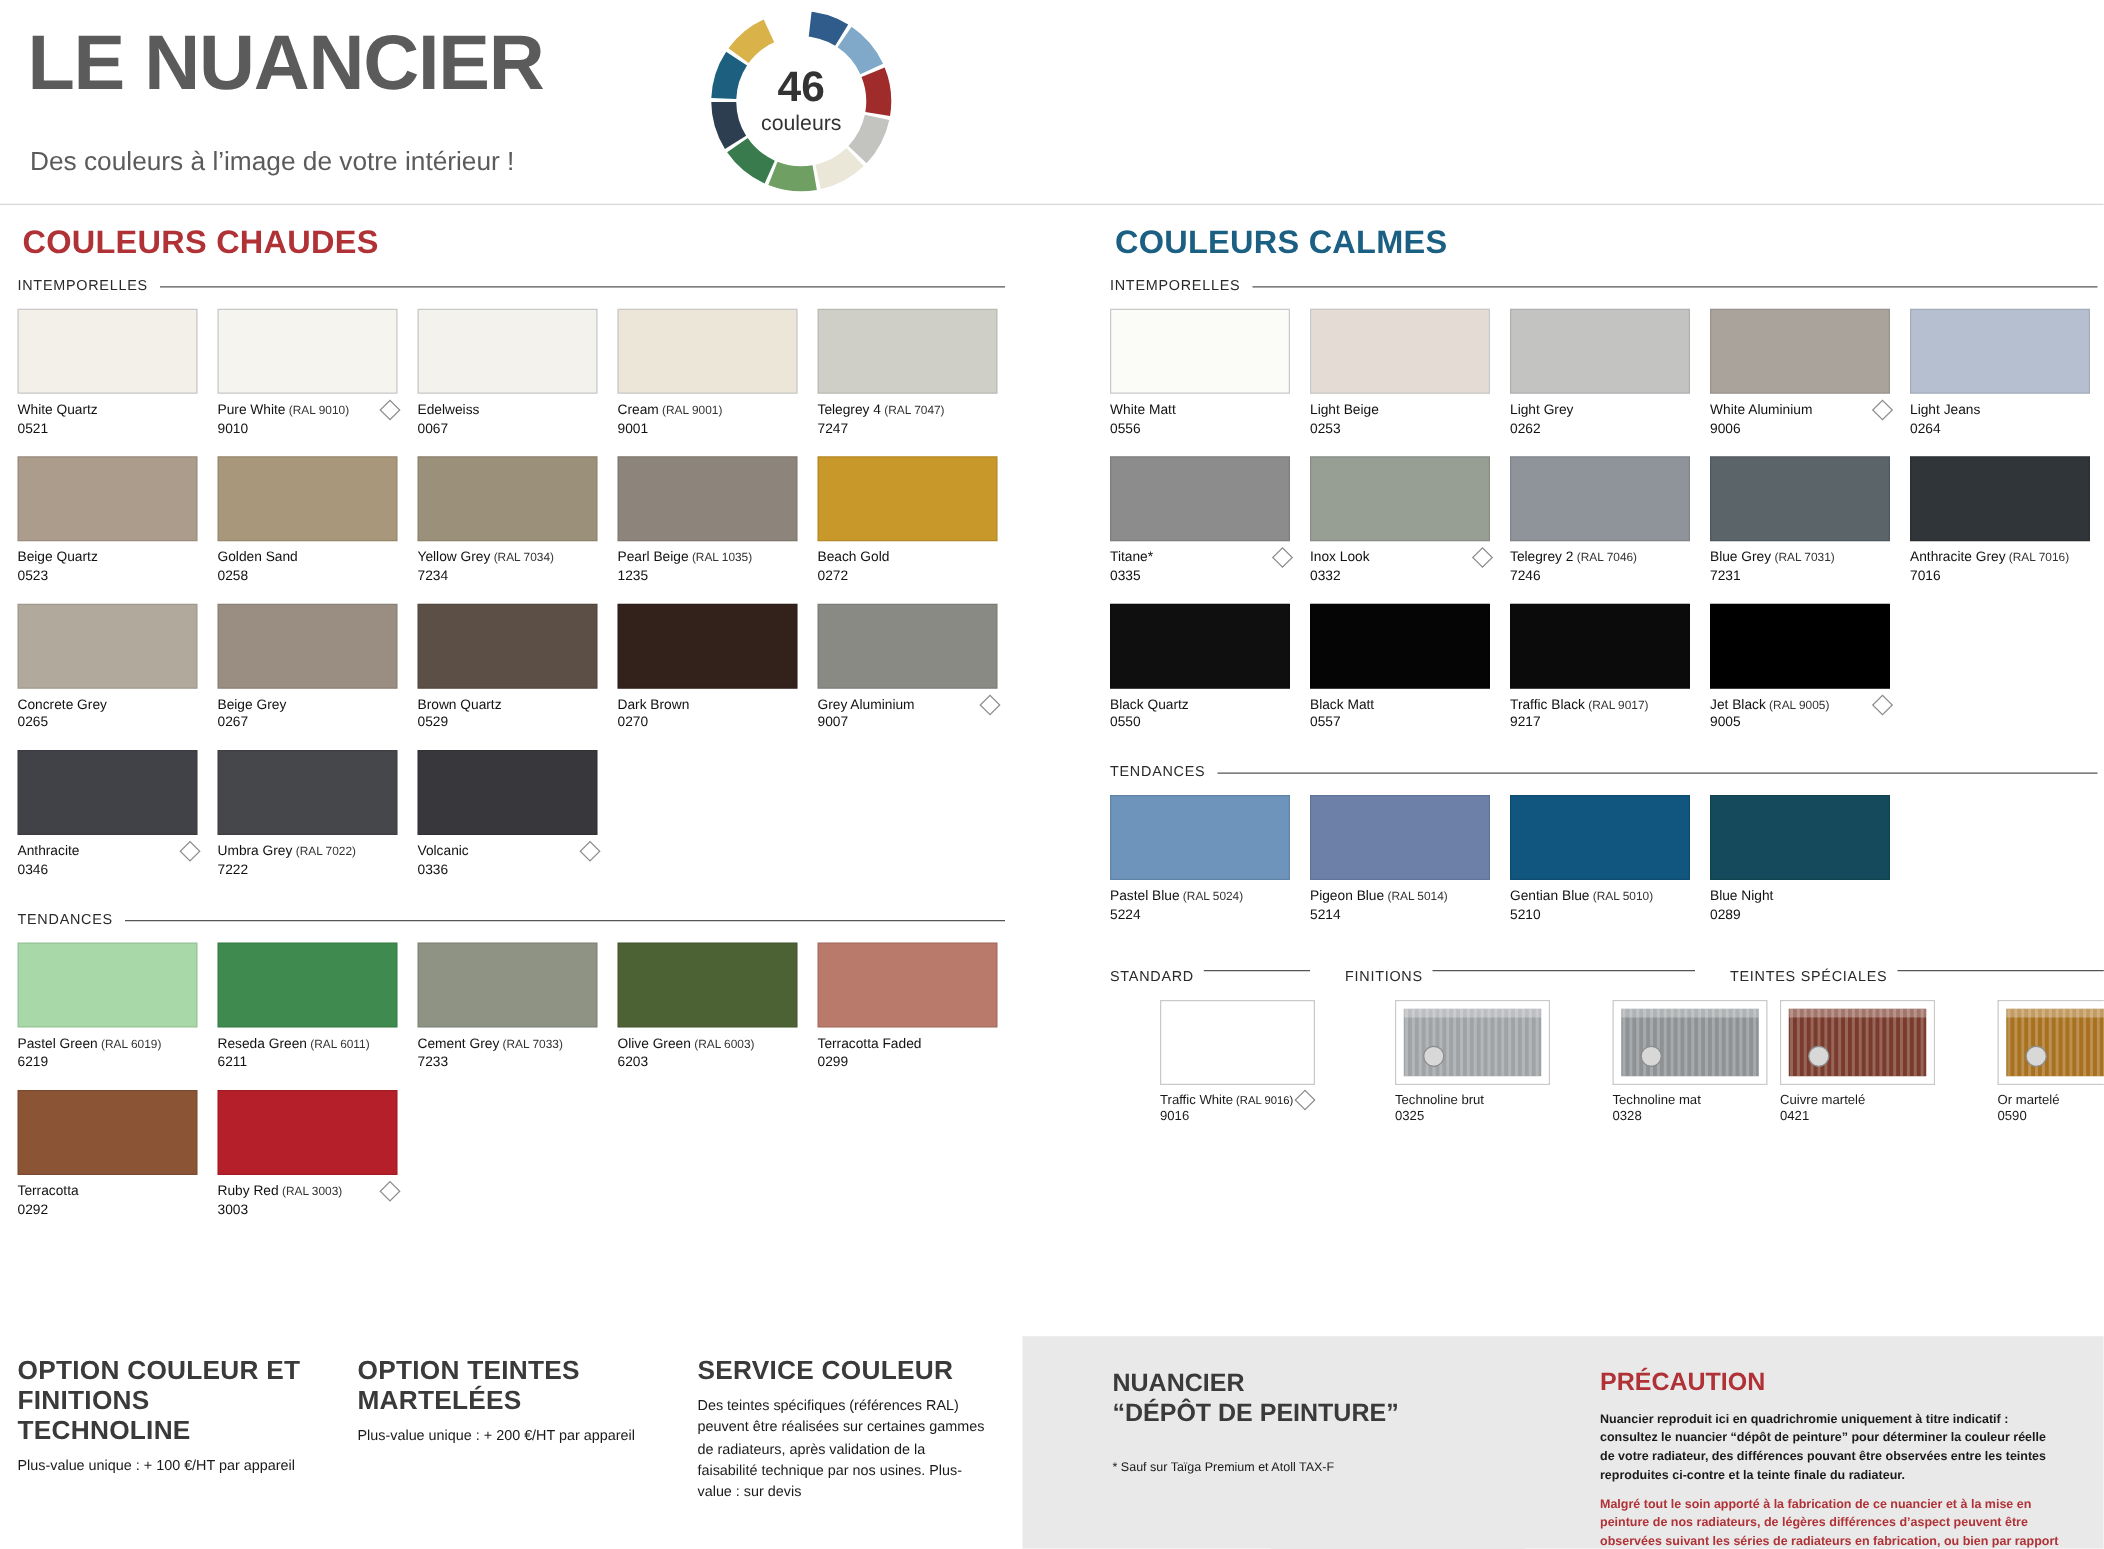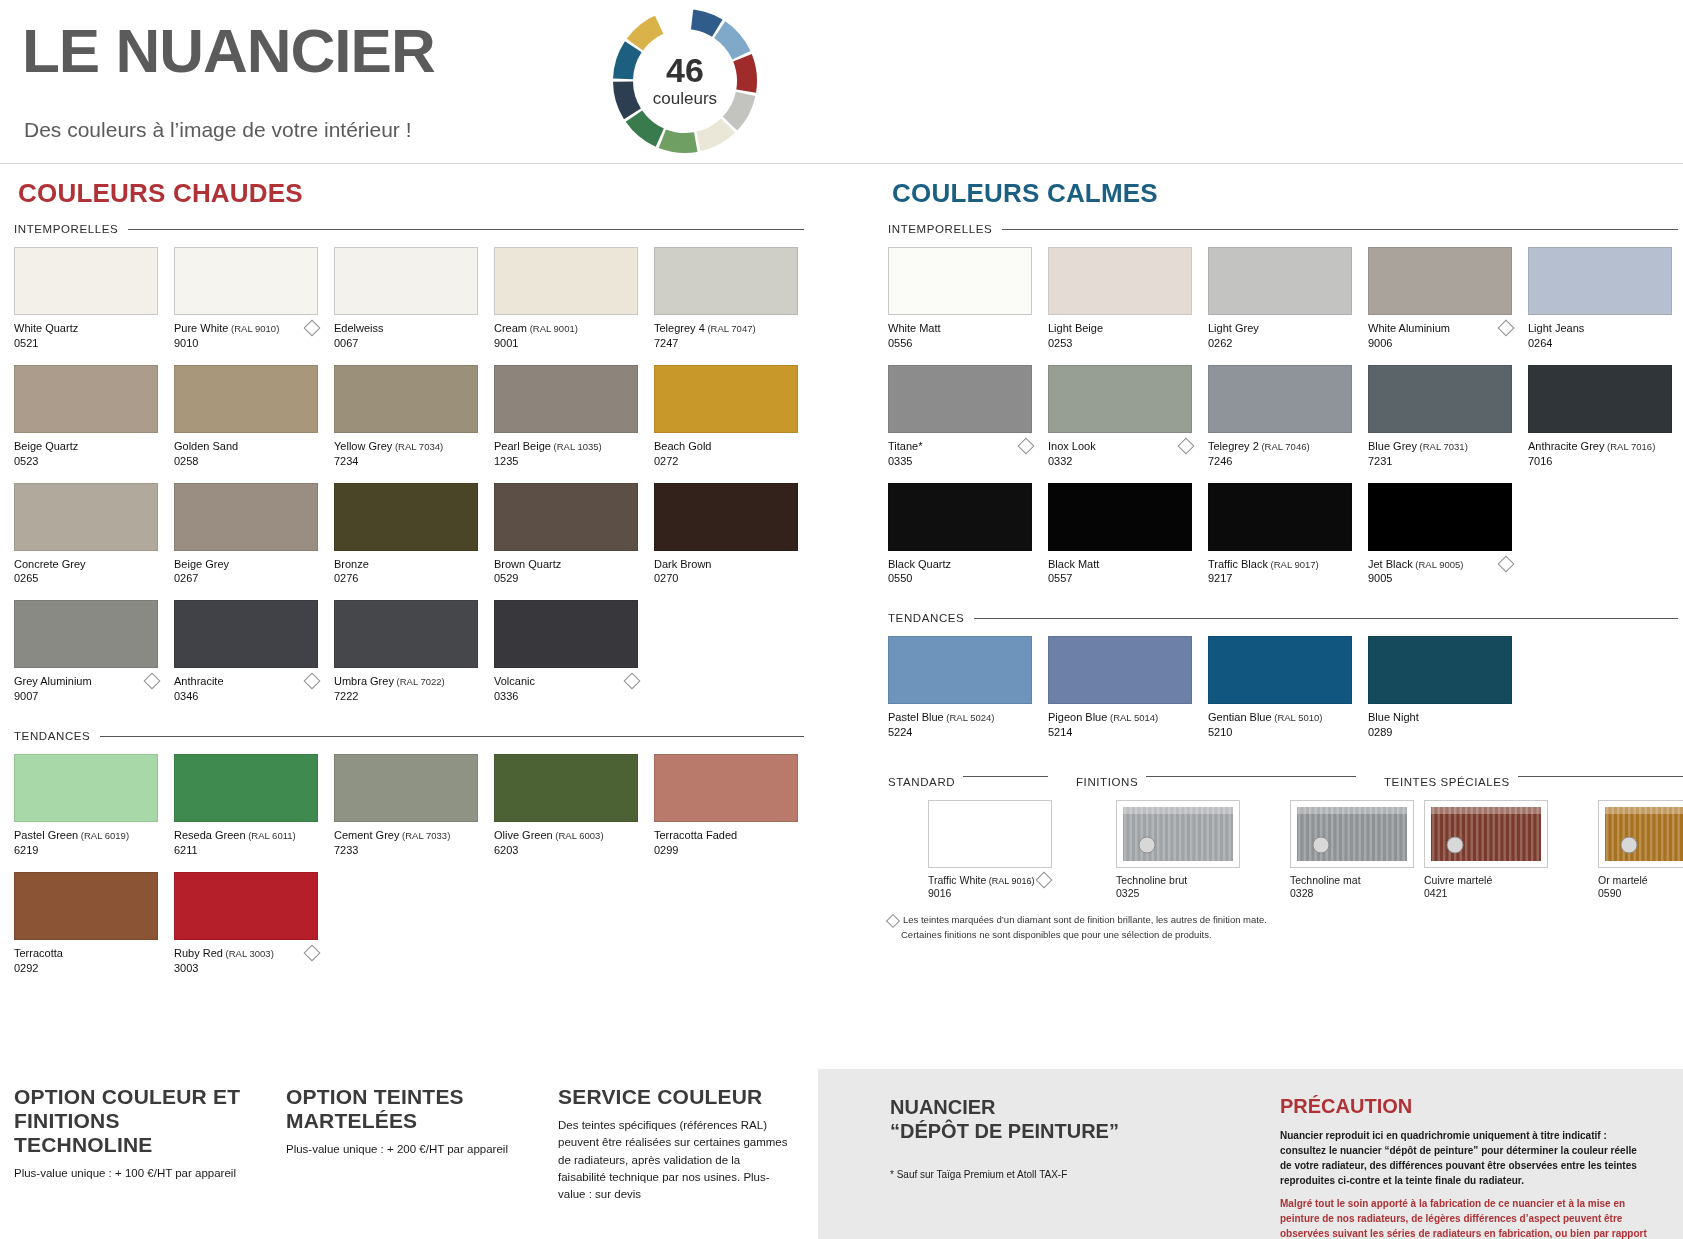--- a/index.html
+++ b/index.html
@@ -17,21 +17,21 @@
   .header { position:absolute; left:0; top:0; width:1683px; height:165px; }
   .title-main {
     position:absolute; left:22px; top:20px;
     font-size:62px; font-weight:bold; letter-spacing:-1px;
     color:#5b5b5b; line-height:1;
   }
   .title-sub {
     position:absolute; left:24px; top:118px;
     font-size:21px; color:#5b5b5b;
   }
-  .logo-wrap { position:absolute; left:612px; top:8px; width:150px; height:138px; }
+  .logo-wrap { position:absolute; left:568px; top:8px; width:150px; height:138px; }
   .logo-ring {
     position:absolute; left:0; top:0; width:146px; height:146px;
   }
   .logo-center {
     position:absolute; left:25px; top:25px; width:96px; height:96px;
     border-radius:50%; background:#ffffff;
     display:flex; flex-direction:column; align-items:center; justify-content:center;
   }
   .logo-num { font-size:34px; font-weight:bold; color:#333; line-height:1; }
   .logo-lbl { font-size:17px; color:#333; margin-top:2px;text-align:right; }
@@ -227,27 +227,20 @@
           <div class="cap">
             <div class="nm">Concrete Grey</div>
             <div class="code">0265</div>
           </div>
         </div>
         <div class="cell">
           <div class="chip" style="background: rgb(154, 142, 130);"></div>
           <div class="cap">
             <div class="nm">Beige Grey</div>
             <div class="code">0267</div>
-          </div>
-        </div>
-        <div class="cell">
-          <div class="chip" style="background: rgb(74, 69, 39);"></div>
-          <div class="cap">
-            <div class="nm">Bronze</div>
-            <div class="code">0276</div>
           </div>
         </div>
         <div class="cell">
           <div class="chip" style="background: rgb(92, 79, 69);"></div>
           <div class="cap">
             <div class="nm">Brown Quartz</div>
             <div class="code">0529</div>
           </div>
         </div>
         <div class="cell">
@@ -687,24 +680,20 @@
                   <circle cx="30" cy="44" r="8" fill="#d8d8d8" stroke="#8d8d8d"></circle>
                 </svg>
               </div>
               <div class="nm">Argent martelé</div>
               <div class="code">0422</div>
             </div>
           </div>
       </div>
     </div>
 
-    <div class="footnote">
-      <span class="dsm"></span><span>Les teintes marquées d’un diamant sont de finition brillante, les autres de finition mate.</span><br>
-      <span style="display:inline-block;width:13px"></span><span>Certaines finitions ne sont disponibles que pour une sélection de produits.</span>
-    </div>
   </div>
 
   <div class="bottom-left">
     <div class="opt">
       <h3>OPTION COULEUR ET FINITIONS TECHNOLINE</h3>
       <p>Plus-value unique : + 100 €/HT par appareil</p>
     </div>
     <div class="opt">
       <h3>OPTION TEINTES MARTELÉES</h3>
       <p>Plus-value unique : + 200 €/HT par appareil</p>

